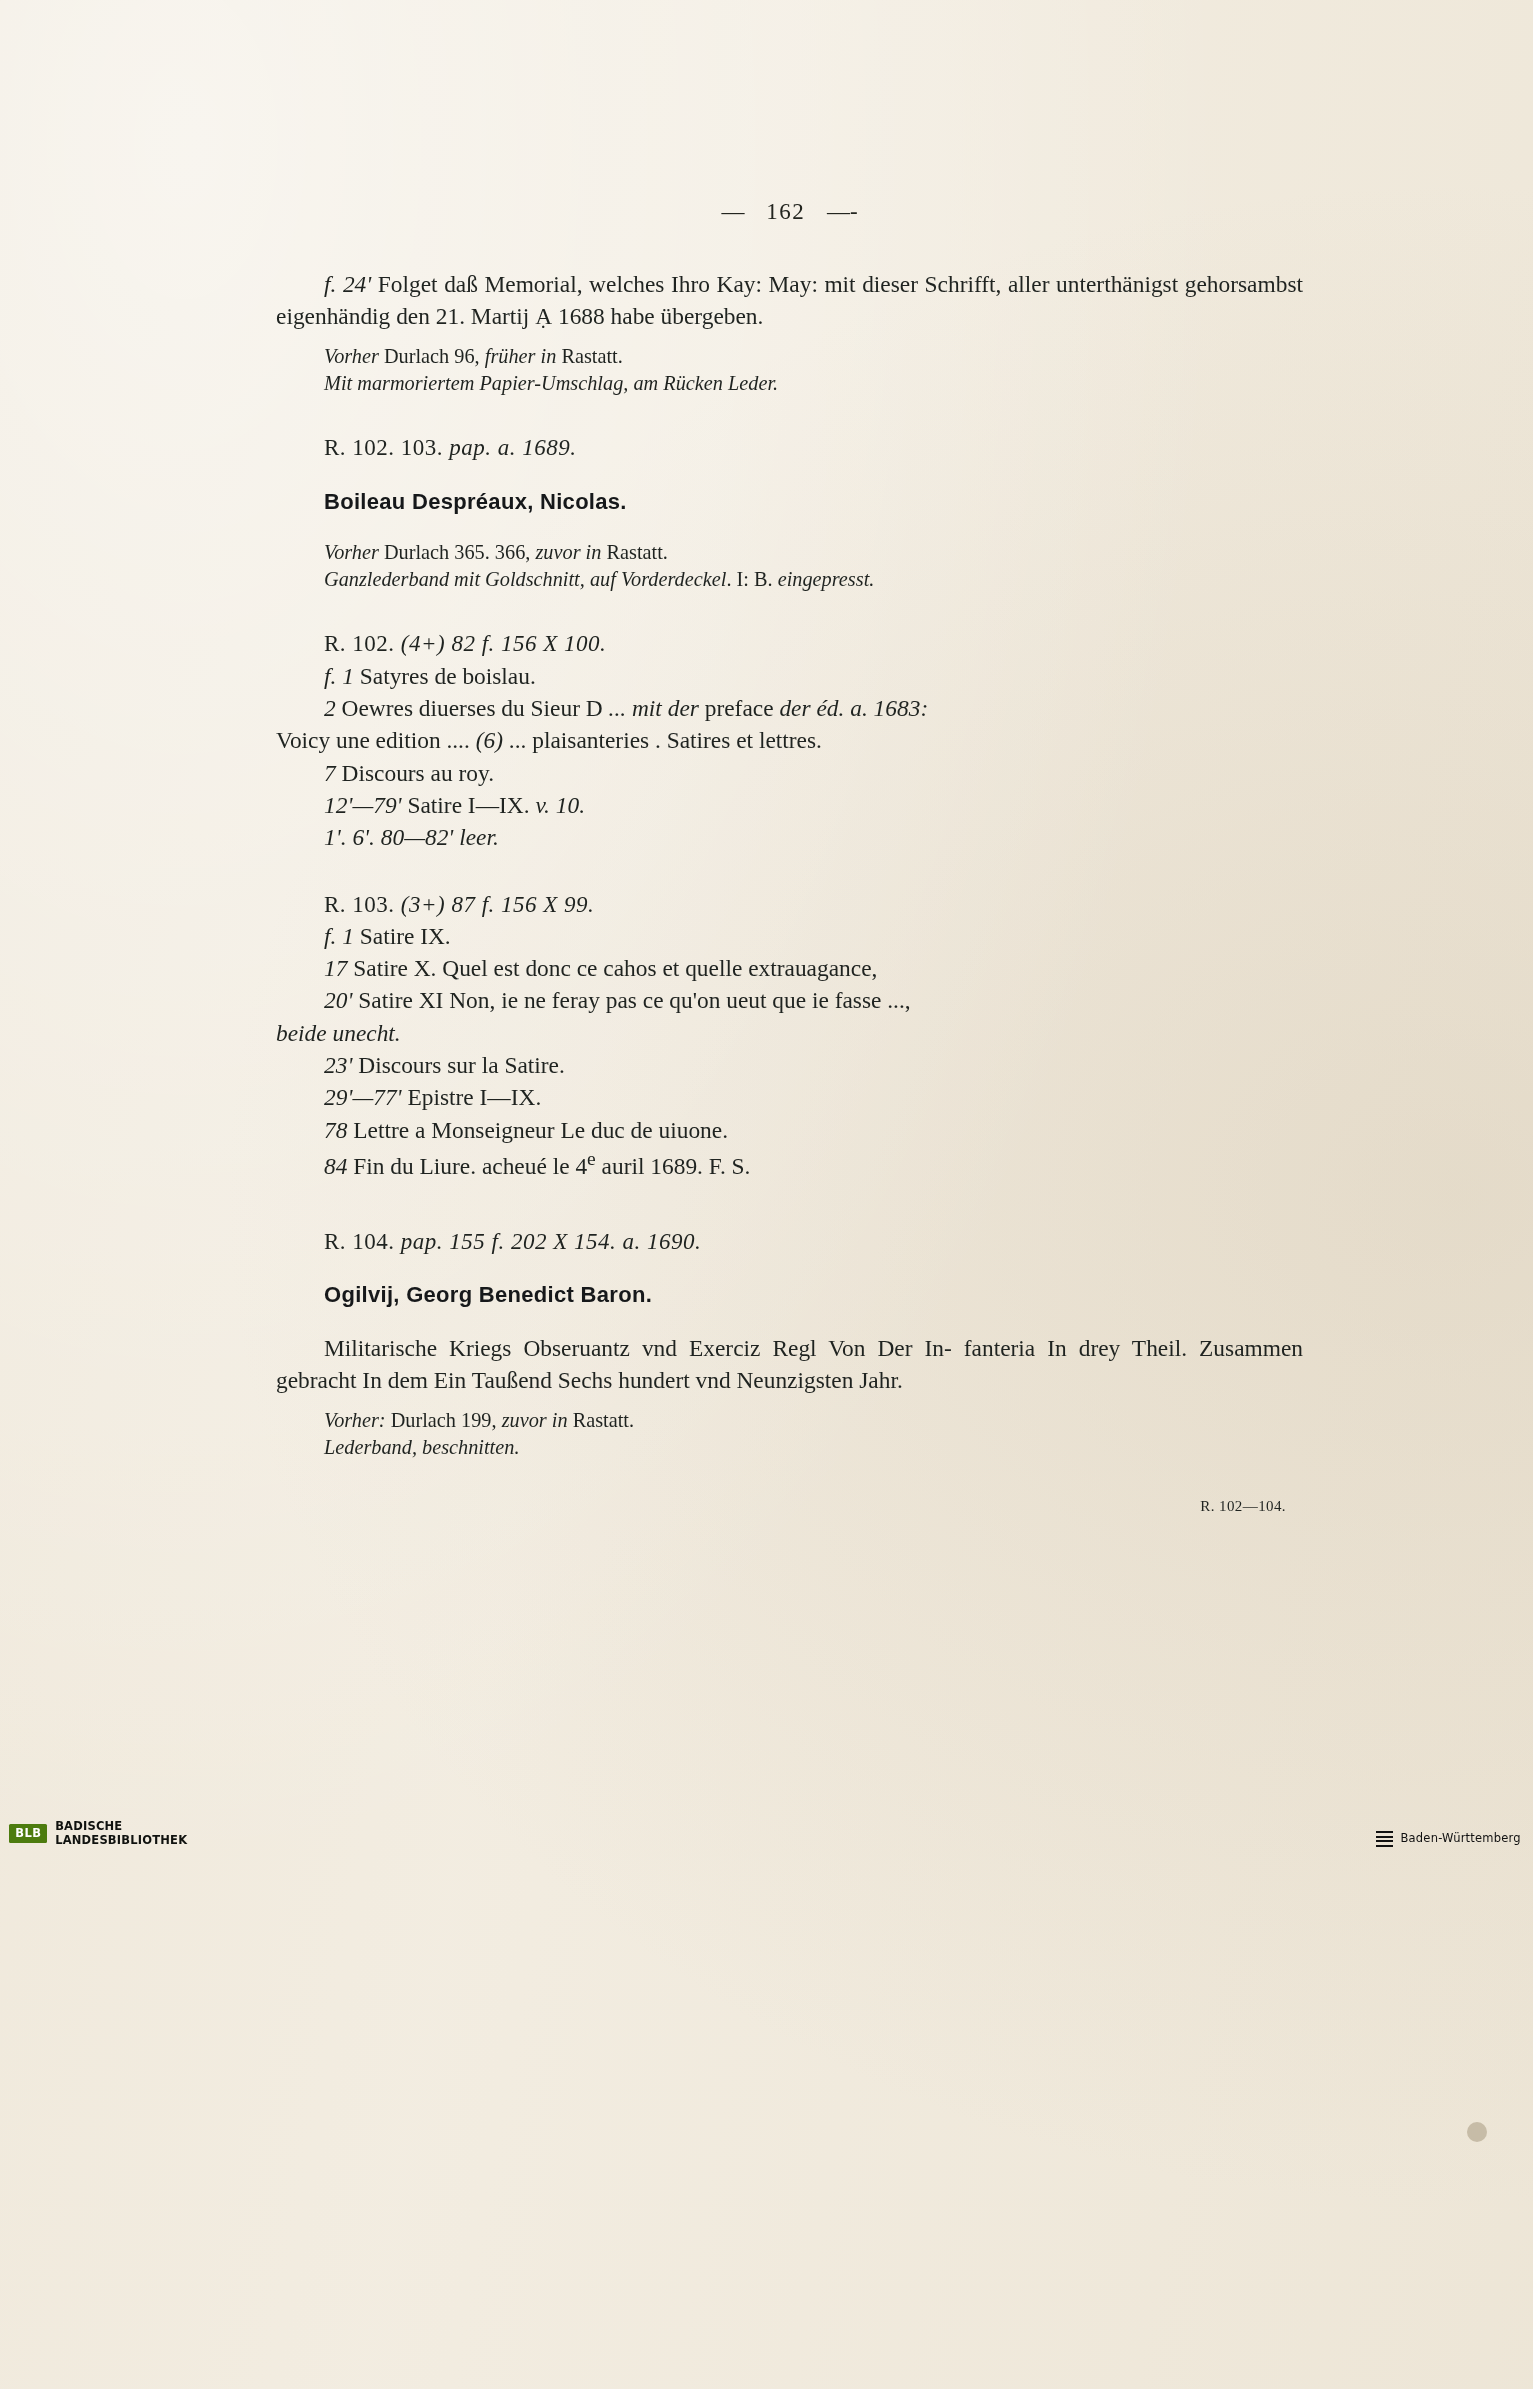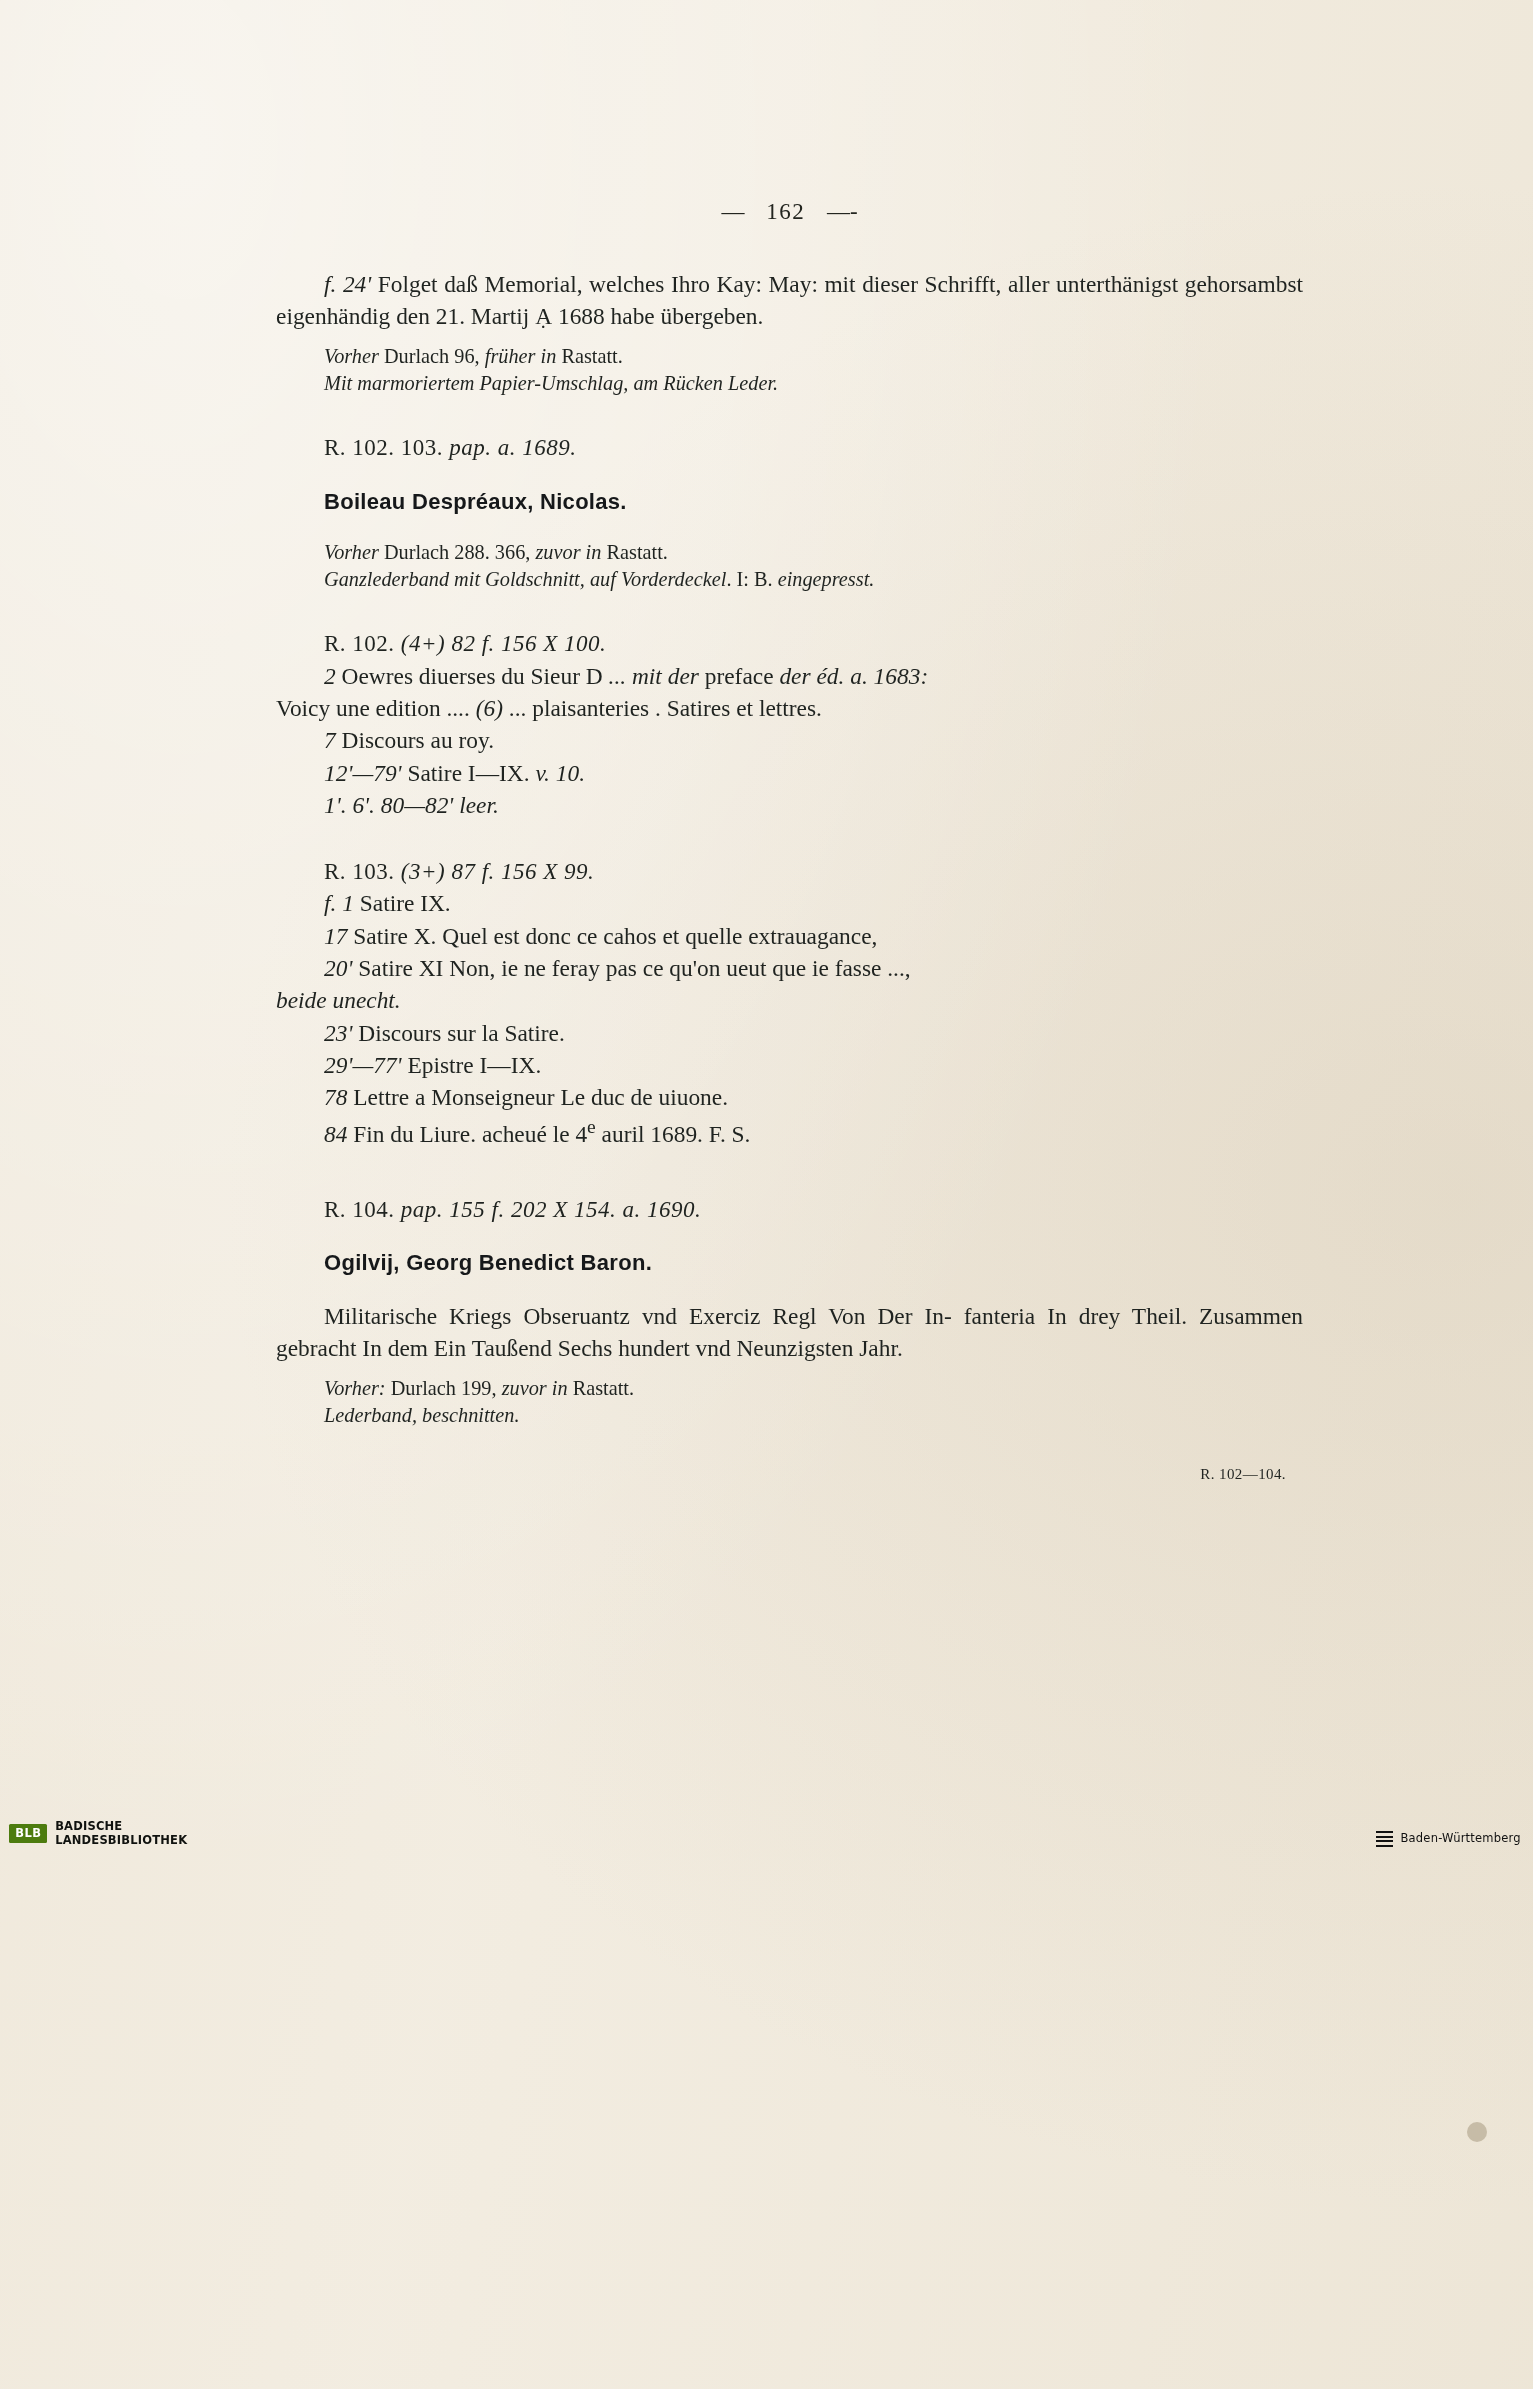--- a/index.html
+++ b/index.html
@@ -204,35 +204,39 @@
     </p>
 
     <div class="gap-m"></div>
 
     <p class="heading">Boileau Despréaux, Nicolas.</p>
 
     <div class="gap-m"></div>
 
     <p class="small" style="padding-left:48px">
       <span class="it">Vorher</span>
-      <span>Durlach 288. 366,</span>
+      <span>Durlach 365. 366,</span>
       <span class="it">zuvor in</span>
       <span>Rastatt.</span>
     </p>
     <p class="small" style="padding-left:48px">
       <span class="it">Ganzlederband mit Goldschnitt, auf Vorderdeckel</span><span>. I: B. </span><span class="it">eingepresst.</span>
     </p>
 
     <div class="gap-l"></div>
 
     <p class="shelf">
       <span class="sc">R. 102.</span>
       <span class="it">(4+)  82  f. 156 X 100.</span>
     </p>
 
+    <p class="line ind">
+      <span class="it">f. 1</span>
+      <span>Satyres de boislau.</span>
+    </p>
 
     <p class="line ind">
       <span class="it">2</span>
       <span>Oewres diuerses du Sieur D</span>
       <span class="it">... mit der</span>
       <span>preface</span>
       <span class="it">der éd. a. 1683:</span>
     </p>
 
     <p class="line">

